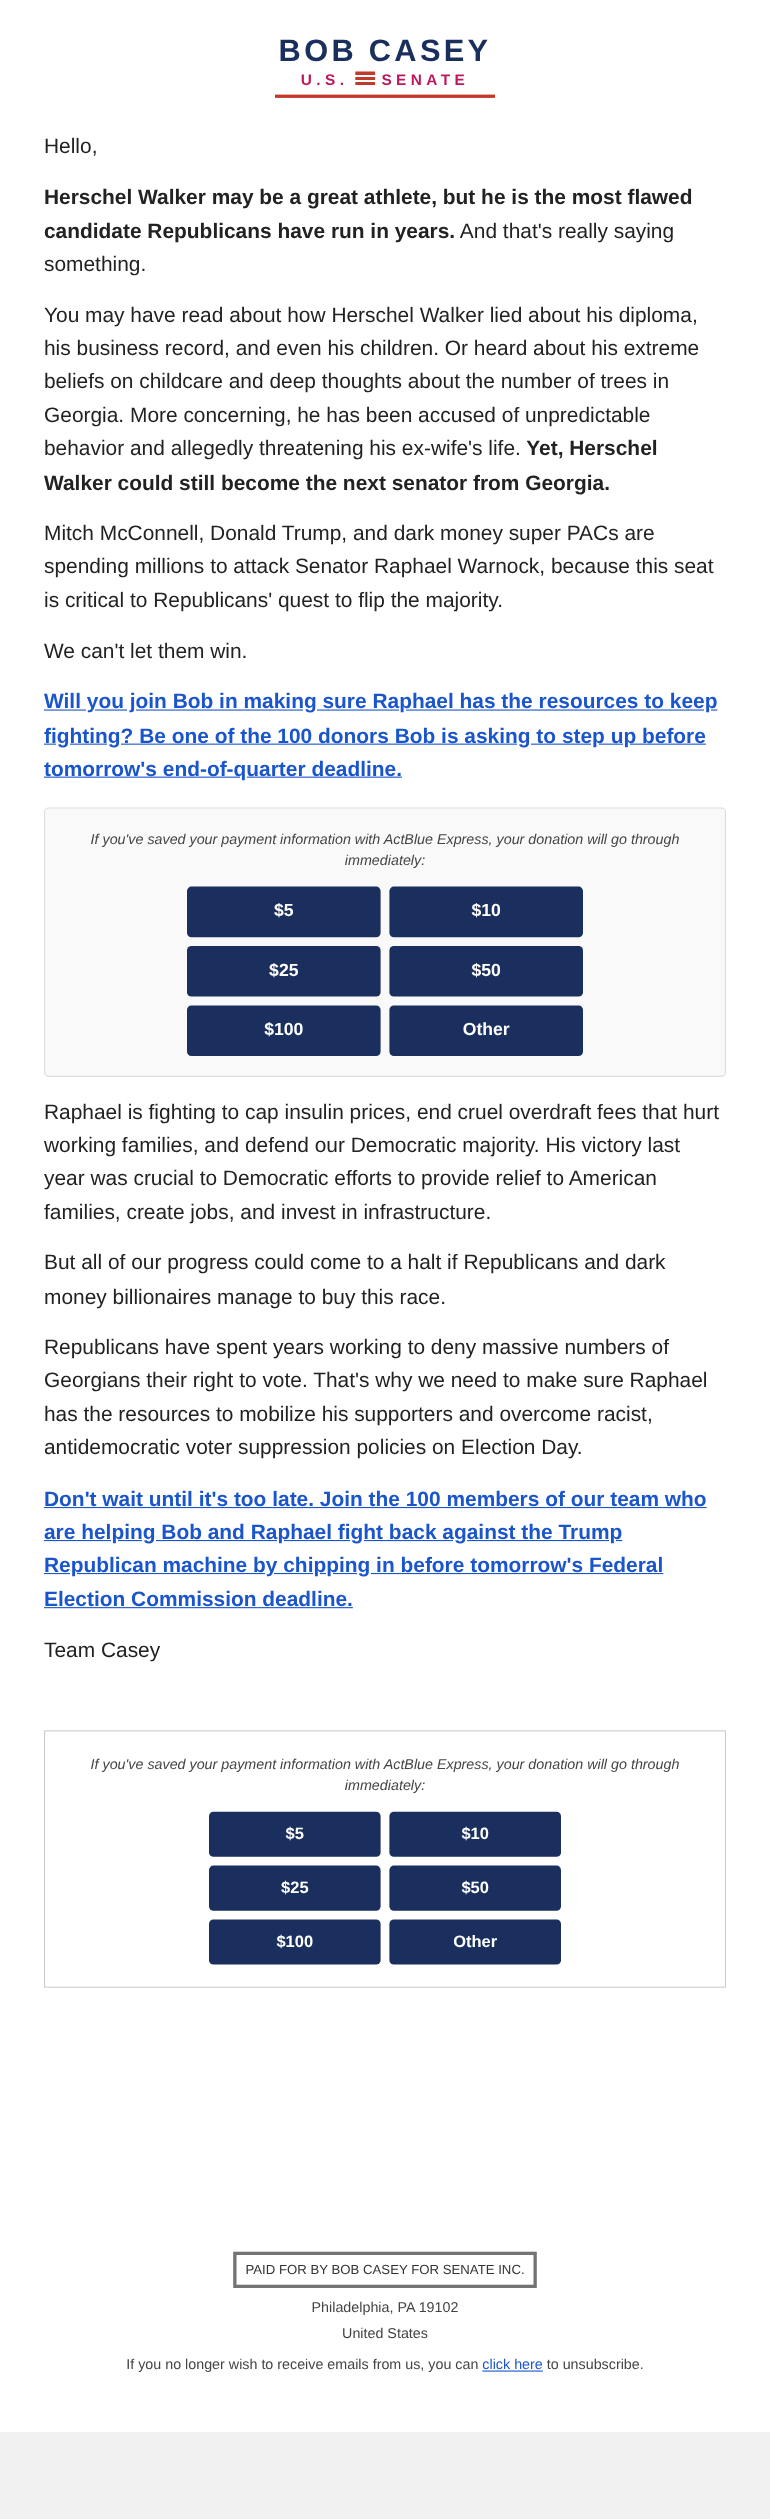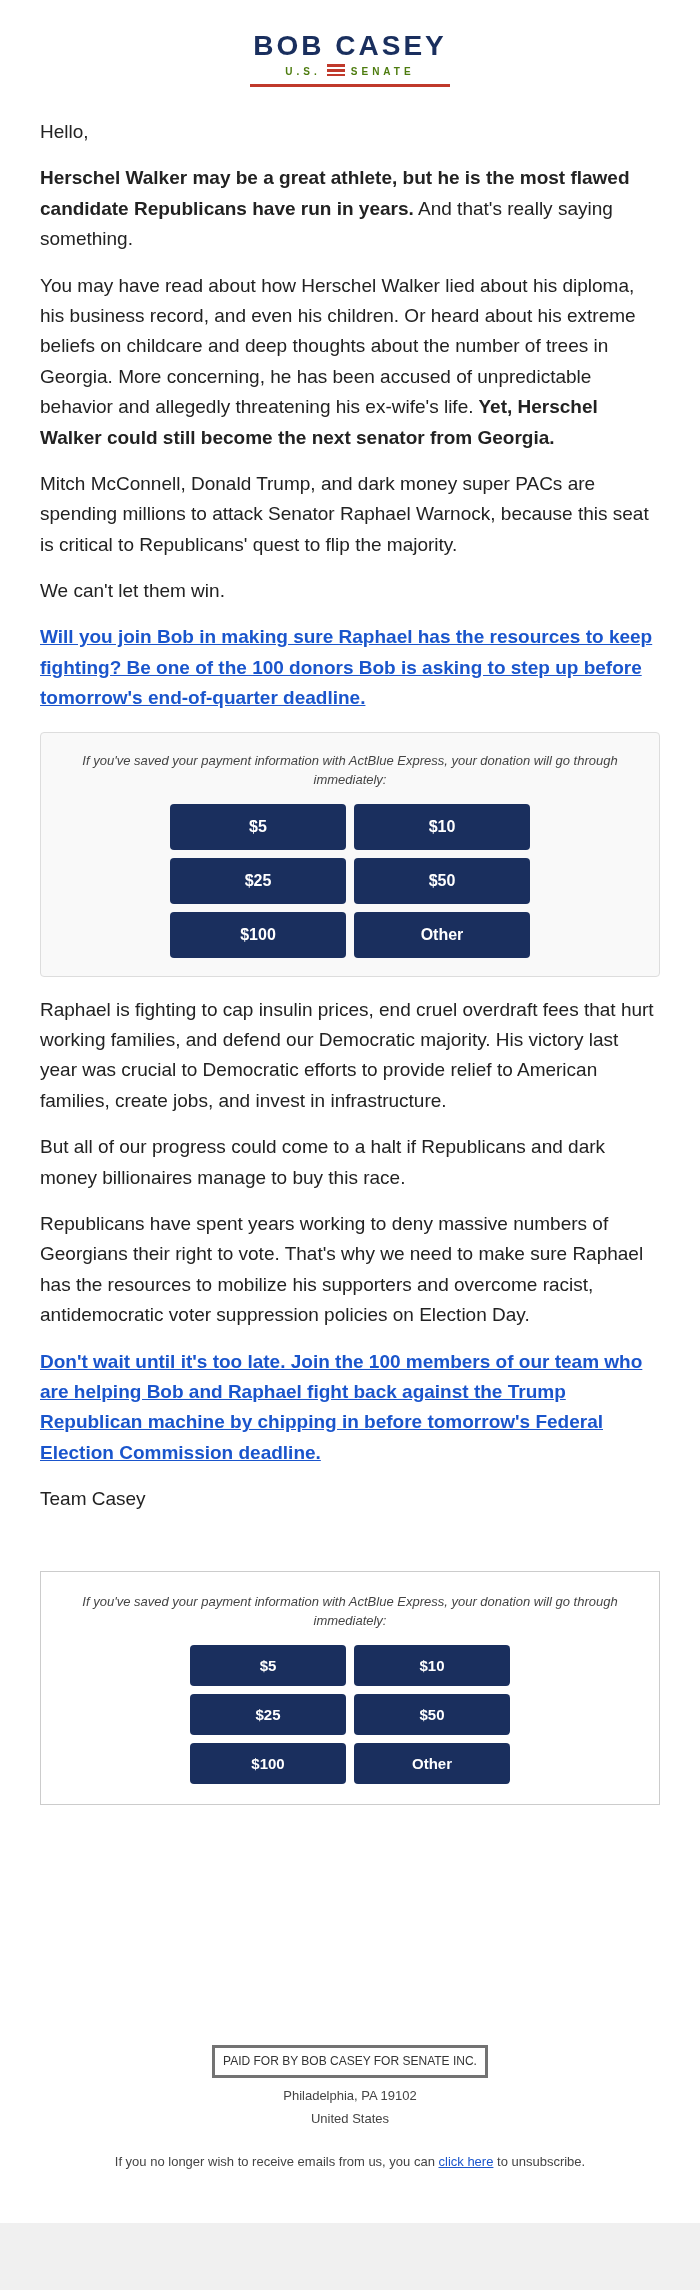--- a/index.html
+++ b/index.html
@@ -20,23 +20,23 @@
       padding: 30px 20px 20px 20px;
     }
     .header-title {
       font-size: 28px;
       font-weight: 900;
       color: #1a2f5e;
       letter-spacing: 3px;
       font-family: Arial, Helvetica, sans-serif;
     }
     .header-subtitle {
-      font-size: 10px;
+      font-size: 14px;
       font-weight: 700;
-      color: #4d7c0f;
+      color: #be185d;
       letter-spacing: 4px;
       display: flex;
       align-items: center;
       justify-content: center;
       gap: 6px;
       margin-top: 2px;
     }
     .header-divider {
       width: 200px;
       height: 3px;
@@ -242,18 +242,18 @@
       <button class="footer-donate-btn">Other</button>
     </div>
   </div>
 
   <div class="spacer"></div>
 
   <div class="legal-footer">
     <div class="legal-border">PAID FOR BY BOB CASEY FOR SENATE INC.</div><br>
     <div>Philadelphia, PA 19102</div>
     <div>United States</div>
-    <div style="margin-top:19px;">
+    <div style="margin-top:5px;">
       If you no longer wish to receive emails from us, you can <a class="unsubscribe-link">click here</a> to unsubscribe.
     </div>
   </div>
 
 </div>
 
 </body></html>

